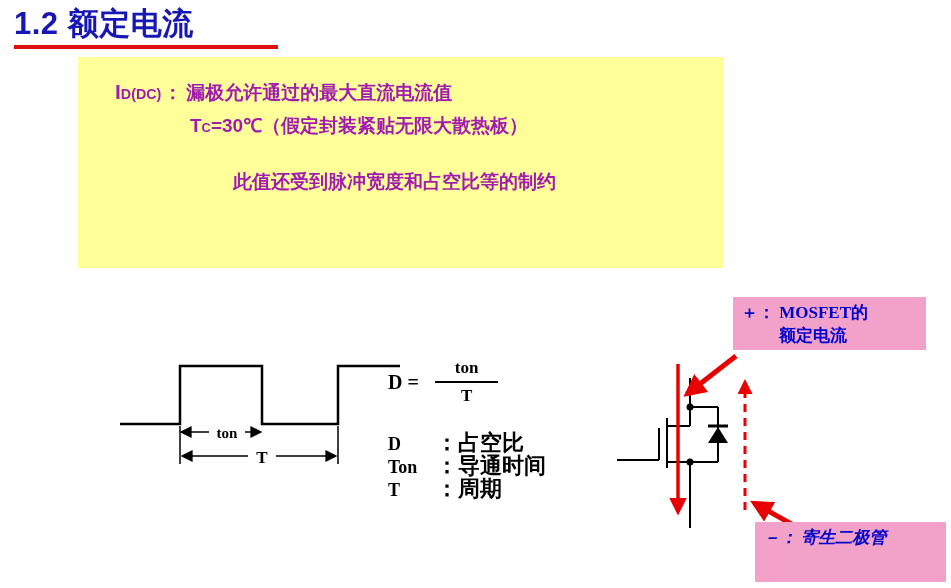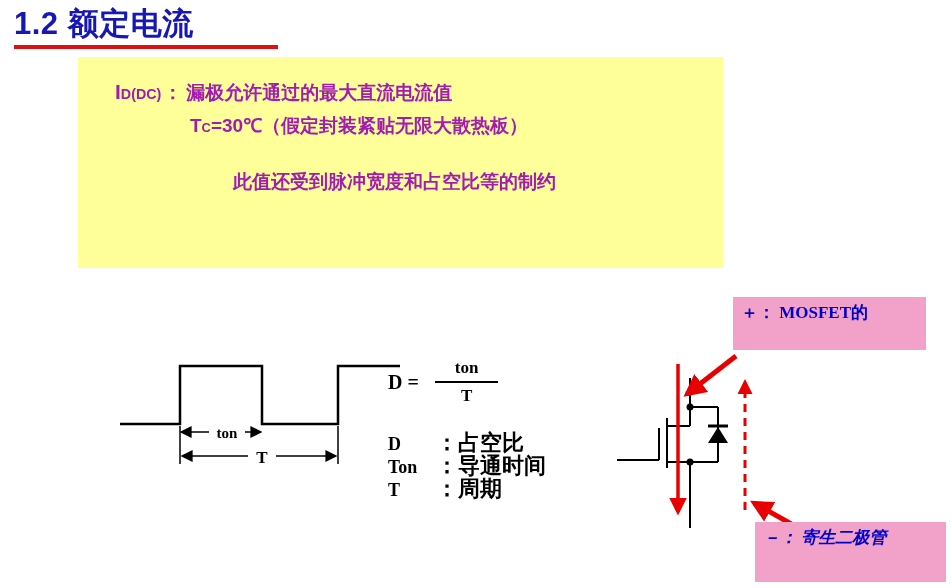--- a/index.html
+++ b/index.html
@@ -161,18 +161,19 @@
 
     <line x1="83" y1="64" x2="83" y2="212" stroke="#e80000" stroke-width="3.5" marker-end="url(#ar)"></line>
     <line x1="150" y1="210" x2="150" y2="82" stroke="#e80000" stroke-width="3" stroke-dasharray="8,6" marker-end="url(#ar)"></line>
 
     <line x1="141" y1="56" x2="92" y2="94" stroke="#e80000" stroke-width="5" marker-end="url(#arb)"></line>
     <line x1="207" y1="230" x2="159" y2="203" stroke="#e80000" stroke-width="5" marker-end="url(#arb)"></line>
   </svg>
 
   <div class="callout callout-top">
     <div class="l1">＋： MOSFET的</div>
+    <div class="l2">额定电流</div>
   </div>
   <div class="callout callout-bottom">
     <div class="l1">－： 寄生二极管</div>
   </div>
 
 </div>
 
 </body></html>

